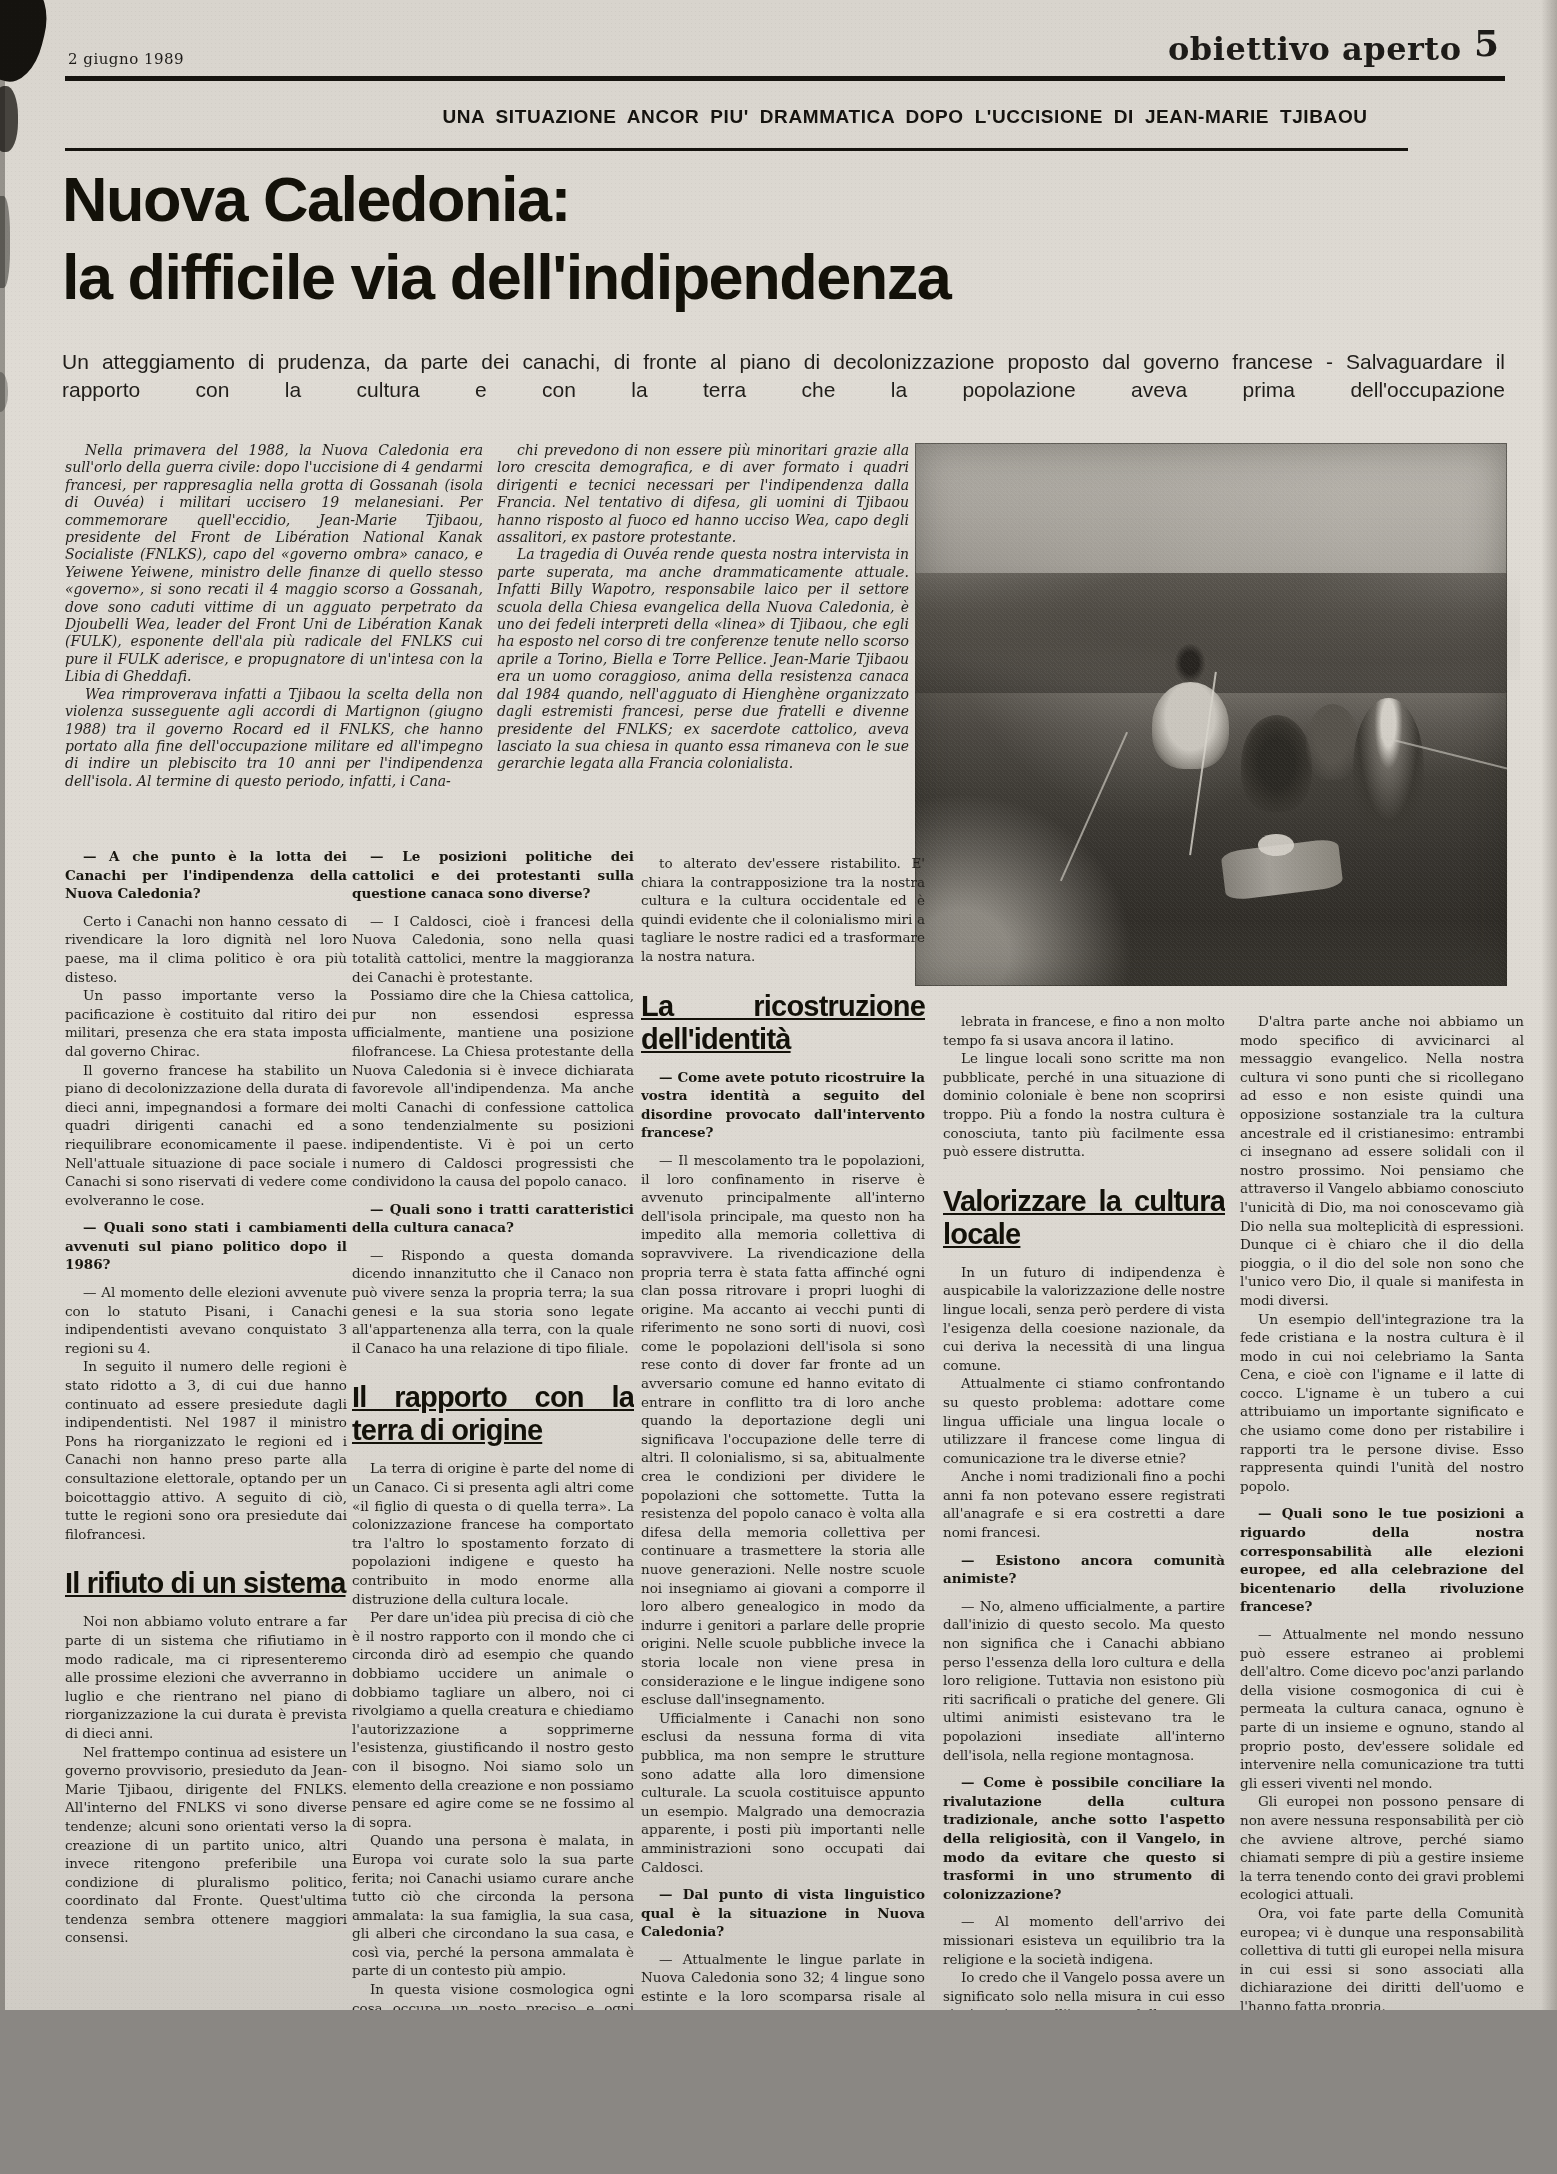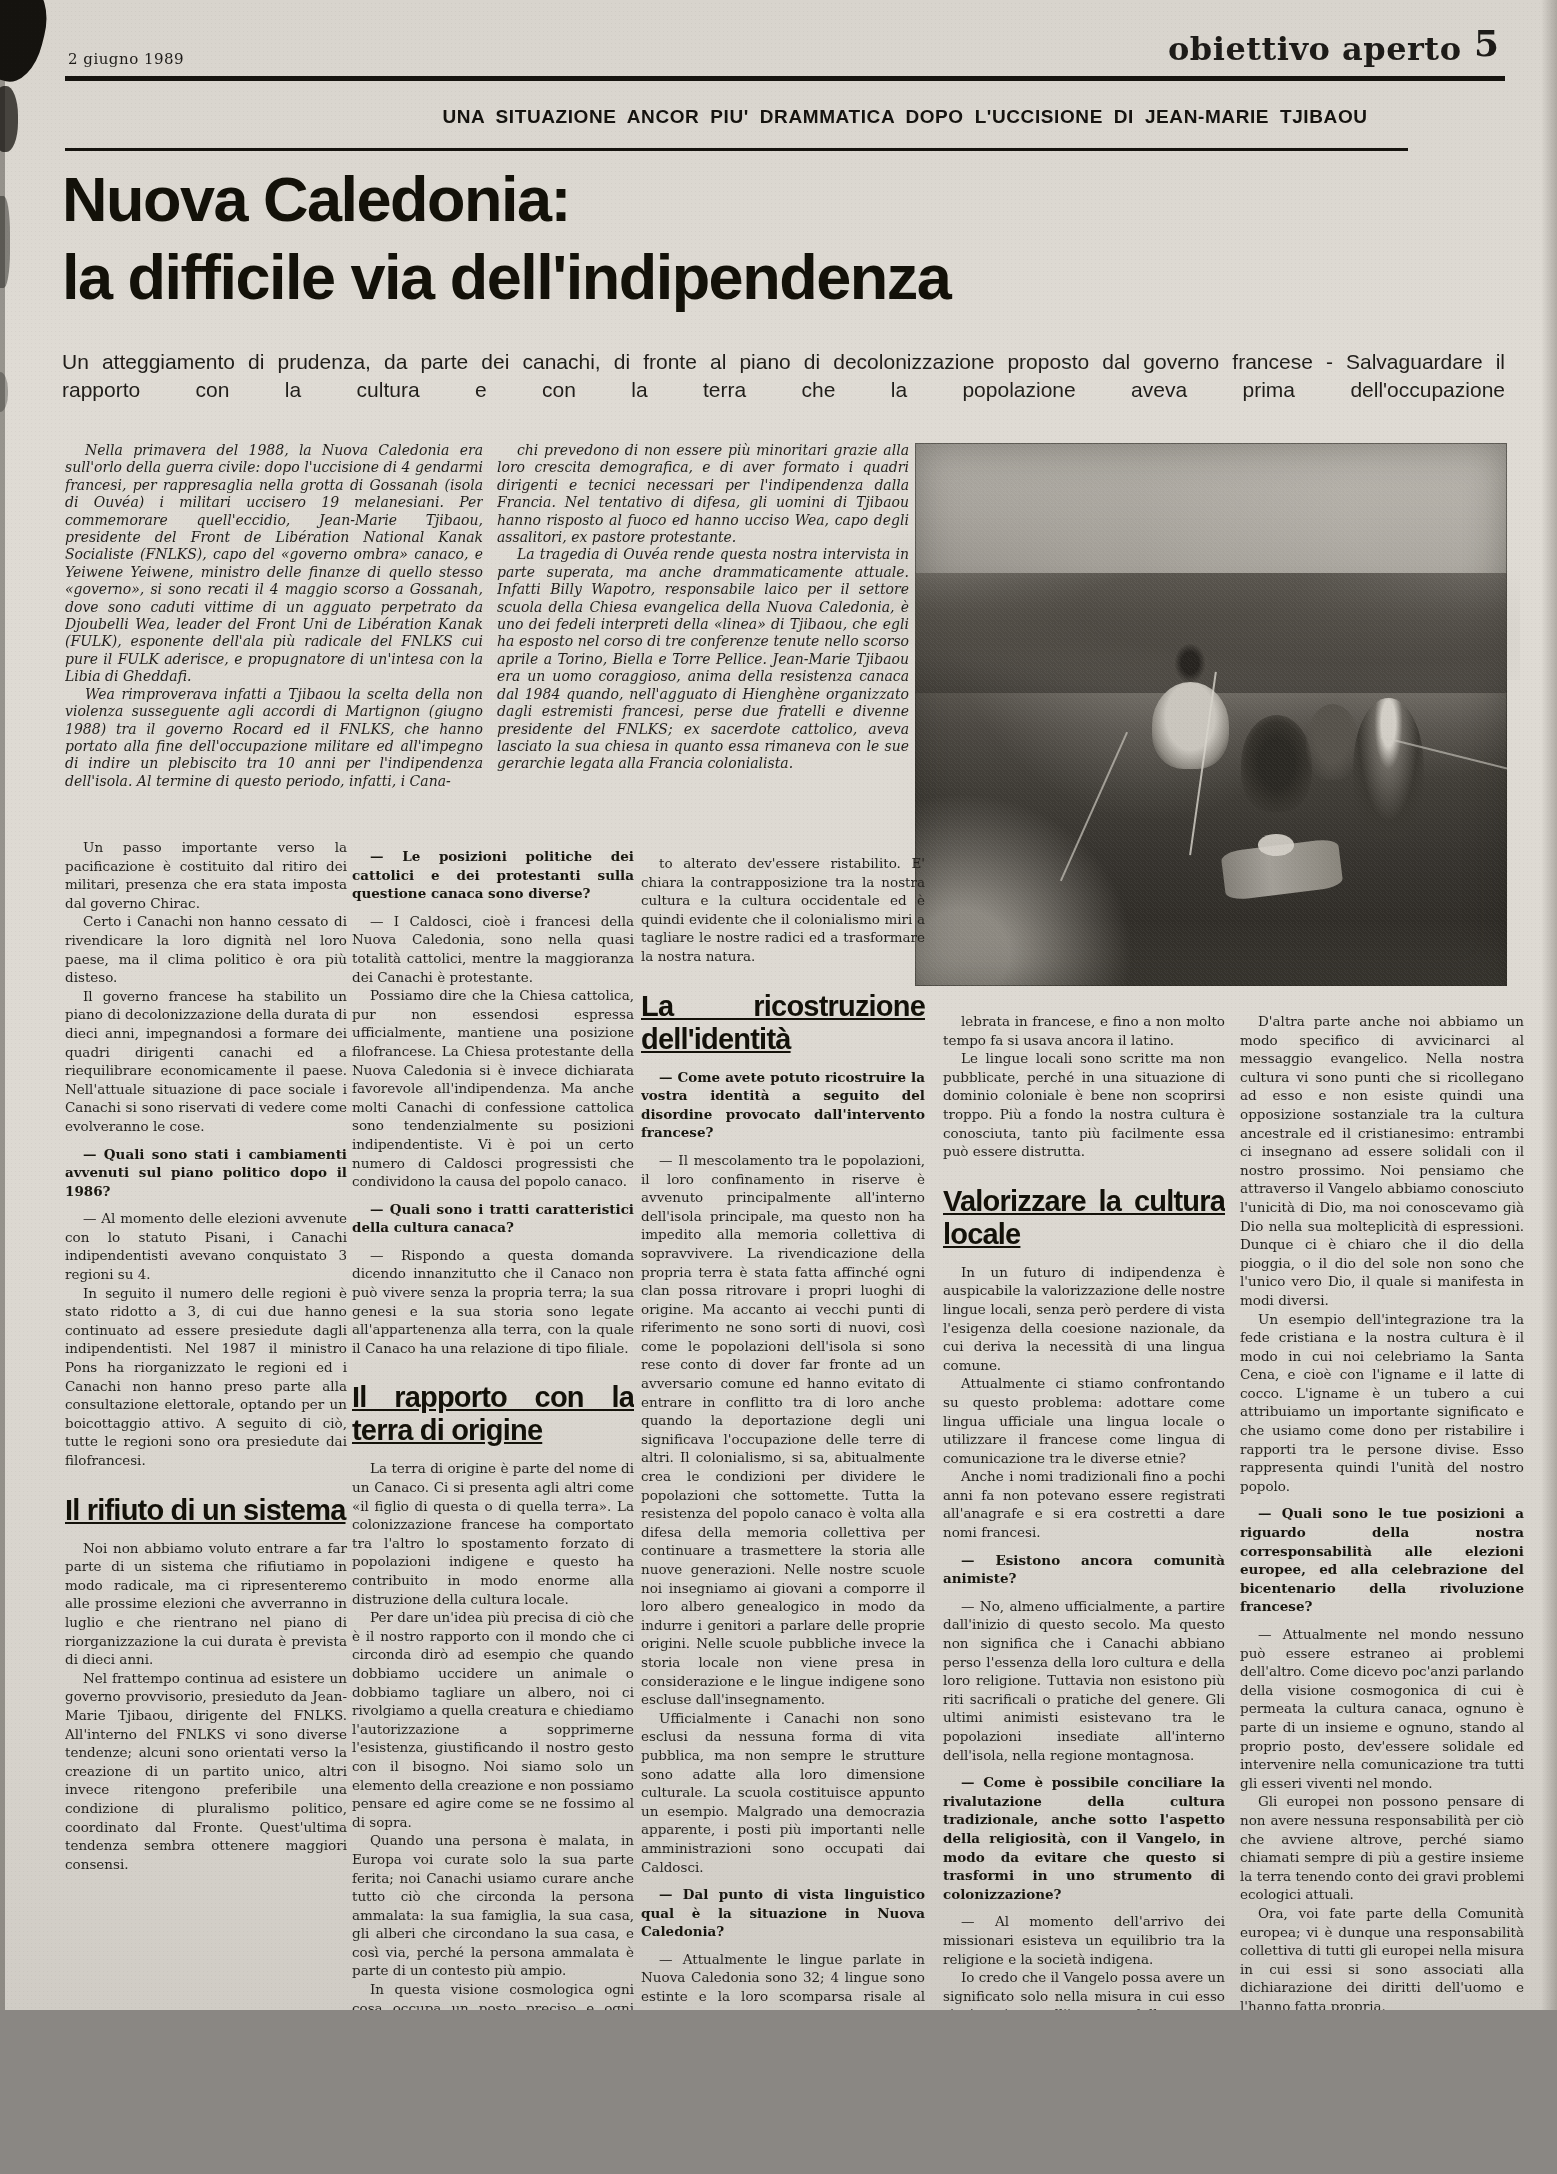--- a/index.html
+++ b/index.html
@@ -151,22 +151,23 @@
     <div class="fig sitter"></div>
     <div class="fig hat-man"></div>
     <div class="fig cloth"></div>
     <div class="fig bowl"></div>
     <div class="stick s1"></div>
     <div class="stick s2"></div>
     <div class="stick s3"></div>
   </div>
 
   <div class="col c1">
+      <p class="blk-question">— A che punto è la lotta dei Canachi per l'indipendenza della Nuova Caledonia?</p>
+      <p class="blk-answer">Certo i Canachi non hanno cessato di rivendicare la loro dignità nel loro paese, ma il clima politico è ora più disteso.</p>
       <p class="blk-answer">Un passo importante verso la pacificazione è costituito dal ritiro dei militari, presenza che era stata imposta dal governo Chirac.</p>
-      <p class="blk-answer">Certo i Canachi non hanno cessato di rivendicare la loro dignità nel loro paese, ma il clima politico è ora più disteso.</p>
       <p class="blk-answer">Il governo francese ha stabilito un piano di decolonizzazione della durata di dieci anni, impegnandosi a formare dei quadri dirigenti canachi ed a riequilibrare economicamente il paese. Nell'attuale situazione di pace sociale i Canachi si sono riservati di vedere come evolveranno le cose.</p>
       <p class="blk-question">— Quali sono stati i cambiamenti avvenuti sul piano politico dopo il 1986?</p>
       <p class="blk-answer">— Al momento delle elezioni avvenute con lo statuto Pisani, i Canachi indipendentisti avevano conquistato 3 regioni su 4.</p>
       <p class="blk-answer">In seguito il numero delle regioni è stato ridotto a 3, di cui due hanno continuato ad essere presiedute dagli indipendentisti. Nel 1987 il ministro Pons ha riorganizzato le regioni ed i Canachi non hanno preso parte alla consultazione elettorale, optando per un boicottaggio attivo. A seguito di ciò, tutte le regioni sono ora presiedute dai filofrancesi.</p>
       <h2 class="blk-heading">Il rifiuto di un sistema</h2>
       <p class="blk-answer">Noi non abbiamo voluto entrare a far parte di un sistema che rifiutiamo in modo radicale, ma ci ripresenteremo alle prossime elezioni che avverranno in luglio e che rientrano nel piano di riorganizzazione la cui durata è prevista di dieci anni.</p>
       <p class="blk-answer">Nel frattempo continua ad esistere un governo provvisorio, presieduto da Jean-Marie Tjibaou, dirigente del FNLKS. All'interno del FNLKS vi sono diverse tendenze; alcuni sono orientati verso la creazione di un partito unico, altri invece ritengono preferibile una condizione di pluralismo politico, coordinato dal Fronte. Quest'ultima tendenza sembra ottenere maggiori consensi.</p>
     </div>
   <div class="col c2">
       <p class="blk-question">— Le posizioni politiche dei cattolici e dei protestanti sulla questione canaca sono diverse?</p>

